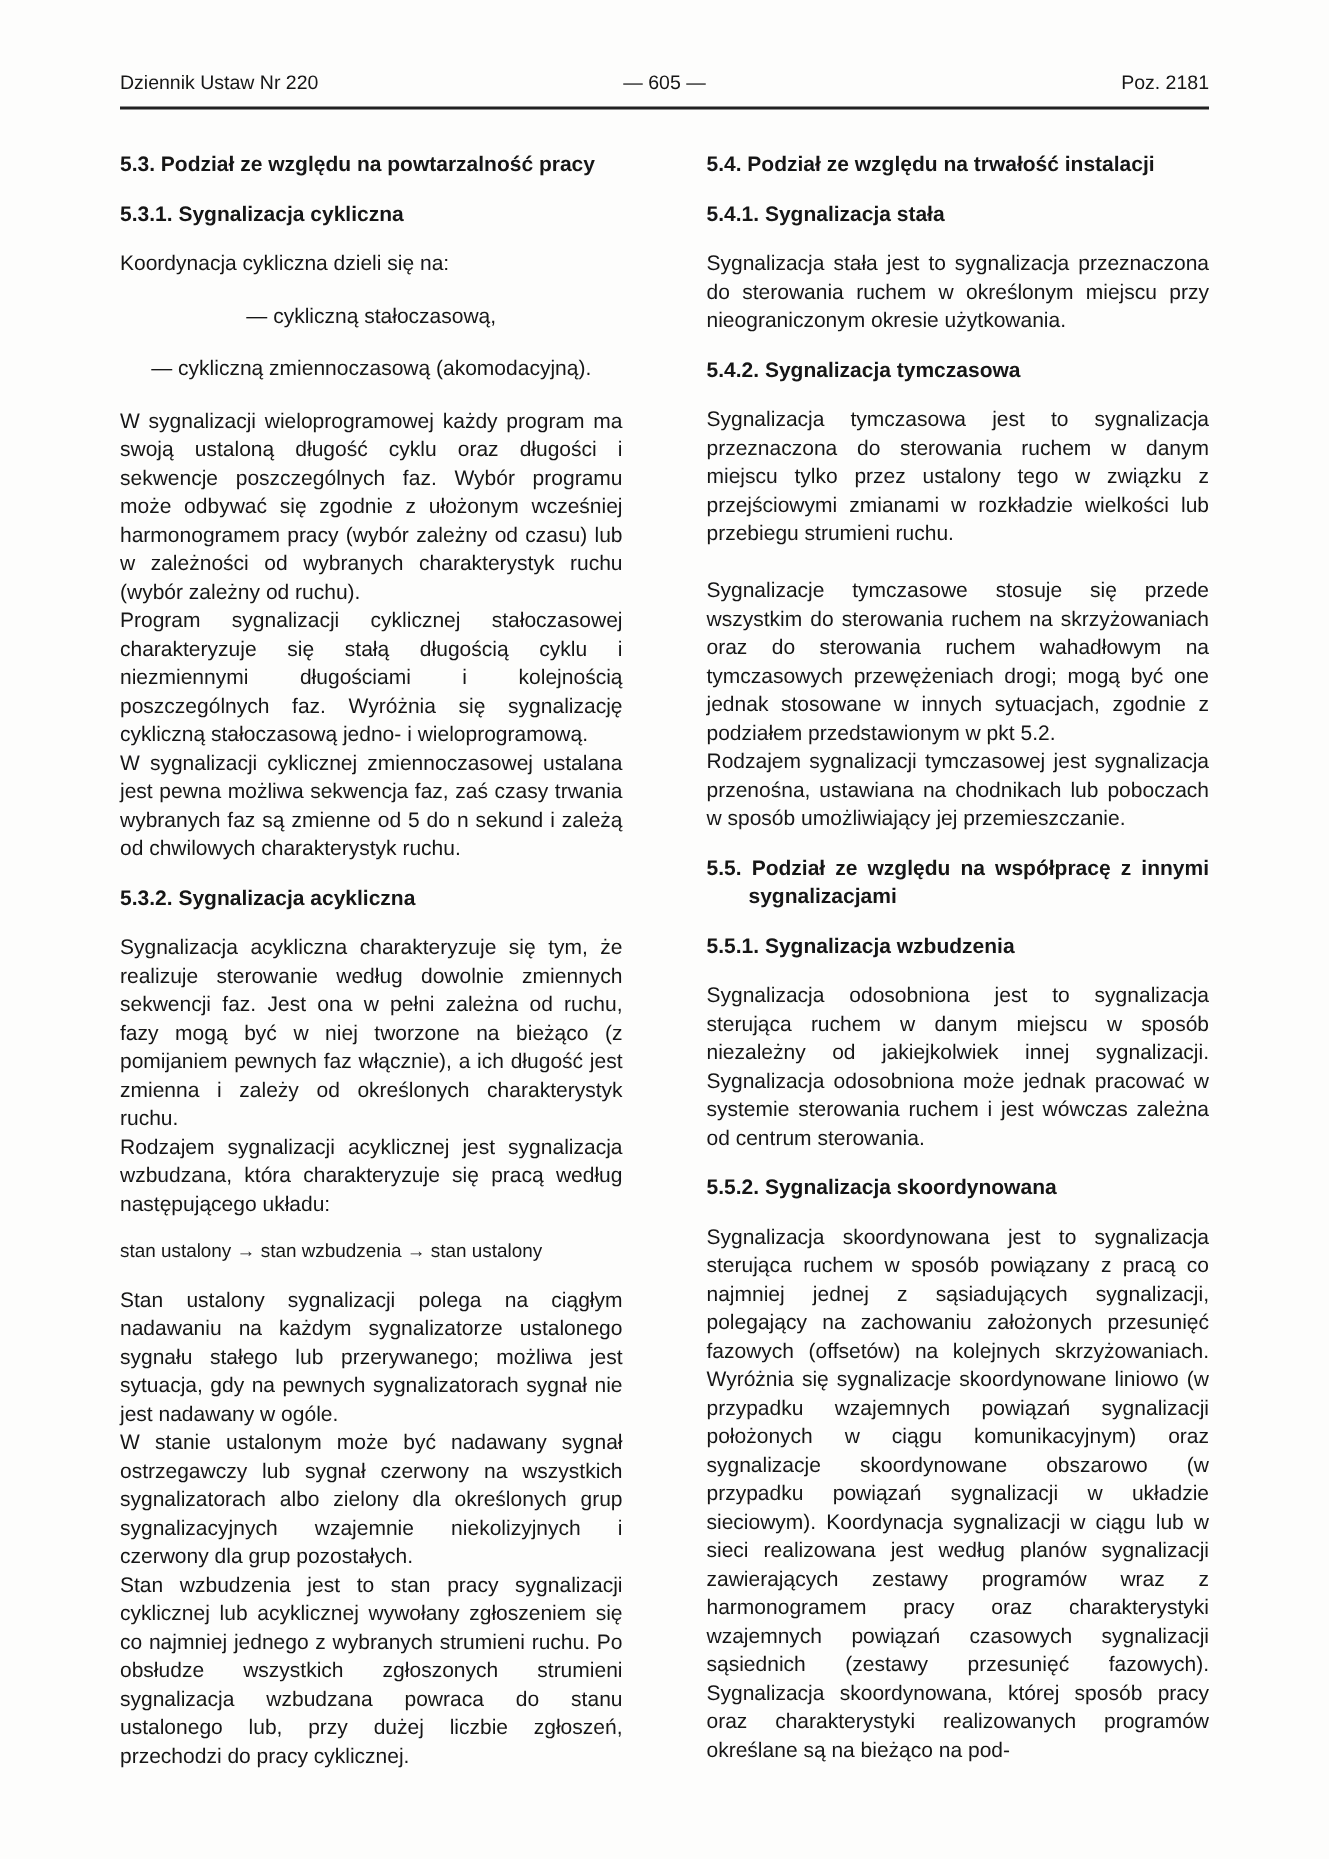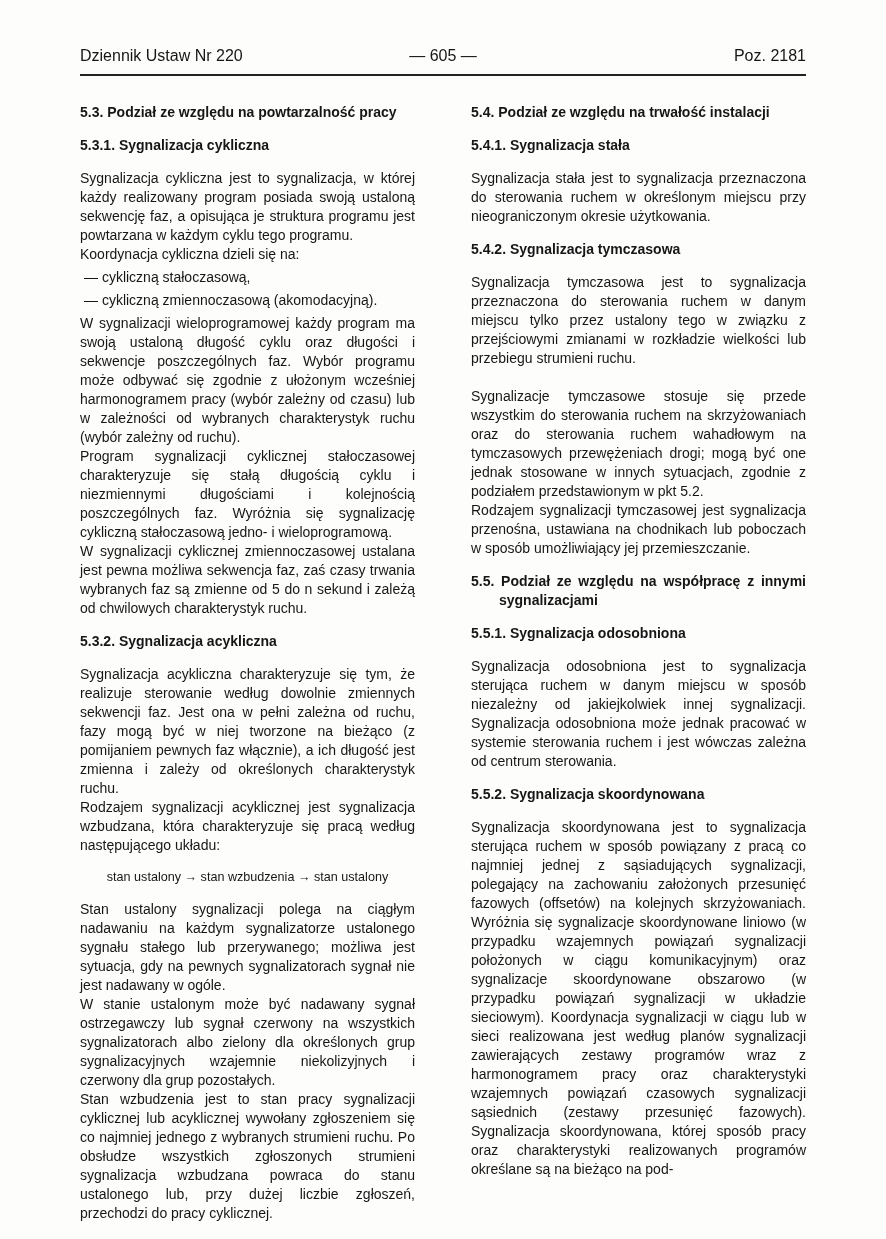--- a/index.html
+++ b/index.html
@@ -14,21 +14,21 @@
     box-sizing: border-box;
     background: var(--paper, #fdfdfc);
     color: var(--ink, #161616);
     font-family: "Liberation Sans", "DejaVu Sans", sans-serif;
     padding: 47px 80px 24px 80px;
     overflow: hidden;
   }
   .page-header {
     display: flex;
     align-items: baseline;
-    font-size: 16px;
+    font-size: 13px;
     padding-bottom: 9px;
     border-bottom: 2px solid var(--rule, #222222);
   }
   .hdr-left   { flex: 1; text-align: left; }
   .hdr-center { flex: 1; text-align: center; }
   .hdr-right  { flex: 1; text-align: right; }
 
   .content {
     display: flex;
     gap: 56px;
@@ -48,42 +48,41 @@
     margin: 14px 0;
     padding-left: 28px;
     text-indent: -28px;
   }
   .h-sub {
     font-weight: 700;
     margin: 14px 0;
   }
   .para { margin: 0; }
   .para.spaced { margin-top: 19px; }
-  .list-item { margin: 4px; text-align: left; }
+  .list-item { margin: 16px; text-align: center; }
   .formula {
     margin: 14px 0;
-    text-align: center;
+    text-align: left;
     font-size: 12.6px;
     line-height: 17px;
   }
 </style>
 </head>
 <body>
 
 <div class="page">
   <header class="page-header">
     <span class="hdr-left">Dziennik Ustaw Nr 220</span>
     <span class="hdr-center">— 605 —</span>
     <span class="hdr-right">Poz. 2181</span>
   </header>
   <main class="content">
     <section class="col">
         <div class="h-section">5.3. Podział ze względu na powtarzalność pracy</div>
         <div class="h-sub">5.3.1. Sygnalizacja cykliczna</div>
-        <div class="para">Sygnalizacja cykliczna jest to sygnalizacja, w której każdy realizowany program posiada swoją ustaloną sekwencję faz, a opisująca je struktura programu jest powtarzana w każdym cyklu tego programu.</div>
         <div class="para">Koordynacja cykliczna dzieli się na:</div>
         <div class="list-item">— cykliczną stałoczasową,</div>
         <div class="list-item">— cykliczną zmiennoczasową (akomodacyjną).</div>
         <div class="para">W sygnalizacji wieloprogramowej każdy program ma swoją ustaloną długość cyklu oraz długości i sekwencje poszczególnych faz. Wybór programu może odbywać się zgodnie z ułożonym wcześniej harmonogramem pracy (wybór zależny od czasu) lub w zależności od wybranych charakterystyk ruchu (wybór zależny od ruchu).</div>
         <div class="para">Program sygnalizacji cyklicznej stałoczasowej charakteryzuje się stałą długością cyklu i niezmiennymi długościami i kolejnością poszczególnych faz. Wyróżnia się sygnalizację cykliczną stałoczasową jedno- i wieloprogramową.</div>
         <div class="para">W sygnalizacji cyklicznej zmiennoczasowej ustalana jest pewna możliwa sekwencja faz, zaś czasy trwania wybranych faz są zmienne od 5 do n sekund i zależą od chwilowych charakterystyk ruchu.</div>
         <div class="h-sub">5.3.2. Sygnalizacja acykliczna</div>
         <div class="para">Sygnalizacja acykliczna charakteryzuje się tym, że realizuje sterowanie według dowolnie zmiennych sekwencji faz. Jest ona w pełni zależna od ruchu, fazy mogą być w niej tworzone na bieżąco (z pomijaniem pewnych faz włącznie), a ich długość jest zmienna i zależy od określonych charakterystyk ruchu.</div>
         <div class="para">Rodzajem sygnalizacji acyklicznej jest sygnalizacja wzbudzana, która charakteryzuje się pracą według następującego układu:</div>
         <div class="formula">stan ustalony → stan wzbudzenia → stan ustalony</div>
@@ -93,19 +92,19 @@
       </section>
     <section class="col">
         <div class="h-section">5.4. Podział ze względu na trwałość instalacji</div>
         <div class="h-sub">5.4.1. Sygnalizacja stała</div>
         <div class="para">Sygnalizacja stała jest to sygnalizacja przeznaczona do sterowania ruchem w określonym miejscu przy nieograniczonym okresie użytkowania.</div>
         <div class="h-sub">5.4.2. Sygnalizacja tymczasowa</div>
         <div class="para">Sygnalizacja tymczasowa jest to sygnalizacja przeznaczona do sterowania ruchem w danym miejscu tylko przez ustalony tego w związku z przejściowymi zmianami w rozkładzie wielkości lub przebiegu strumieni ruchu.</div>
         <div class="para spaced">Sygnalizacje tymczasowe stosuje się przede wszystkim do sterowania ruchem na skrzyżowaniach oraz do sterowania ruchem wahadłowym na tymczasowych przewężeniach drogi; mogą być one jednak stosowane w innych sytuacjach, zgodnie z podziałem przedstawionym w pkt 5.2.</div>
         <div class="para">Rodzajem sygnalizacji tymczasowej jest sygnalizacja przenośna, ustawiana na chodnikach lub poboczach w sposób umożliwiający jej przemieszczanie.</div>
         <div class="h-section">5.5. Podział ze względu na współpracę z innymi sygnalizacjami</div>
-        <div class="h-sub">5.5.1. Sygnalizacja odosobniona</div>
+        <div class="h-sub">5.5.1. Sygnalizacja wzbudzenia</div>
         <div class="para">Sygnalizacja odosobniona jest to sygnalizacja sterująca ruchem w danym miejscu w sposób niezależny od jakiejkolwiek innej sygnalizacji. Sygnalizacja odosobniona może jednak pracować w systemie sterowania ruchem i jest wówczas zależna od centrum sterowania.</div>
         <div class="h-sub">5.5.2. Sygnalizacja skoordynowana</div>
         <div class="para">Sygnalizacja skoordynowana jest to sygnalizacja sterująca ruchem w sposób powiązany z pracą co najmniej jednej z sąsiadujących sygnalizacji, polegający na zachowaniu założonych przesunięć fazowych (offsetów) na kolejnych skrzyżowaniach. Wyróżnia się sygnalizacje skoordynowane liniowo (w przypadku wzajemnych powiązań sygnalizacji położonych w ciągu komunikacyjnym) oraz sygnalizacje skoordynowane obszarowo (w przypadku powiązań sygnalizacji w układzie sieciowym). Koordynacja sygnalizacji w ciągu lub w sieci realizowana jest według planów sygnalizacji zawierających zestawy programów wraz z harmonogramem pracy oraz charakterystyki wzajemnych powiązań czasowych sygnalizacji sąsiednich (zestawy przesunięć fazowych). Sygnalizacja skoordynowana, której sposób pracy oraz charakterystyki realizowanych programów określane są na bieżąco na pod-</div>
       </section>
   </main>
 </div>
 
 </body></html>

